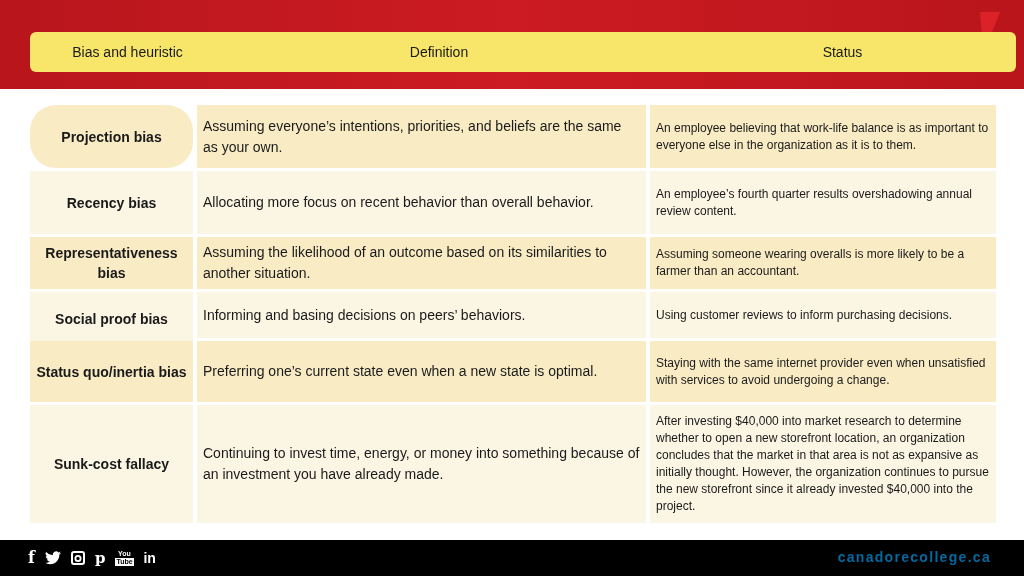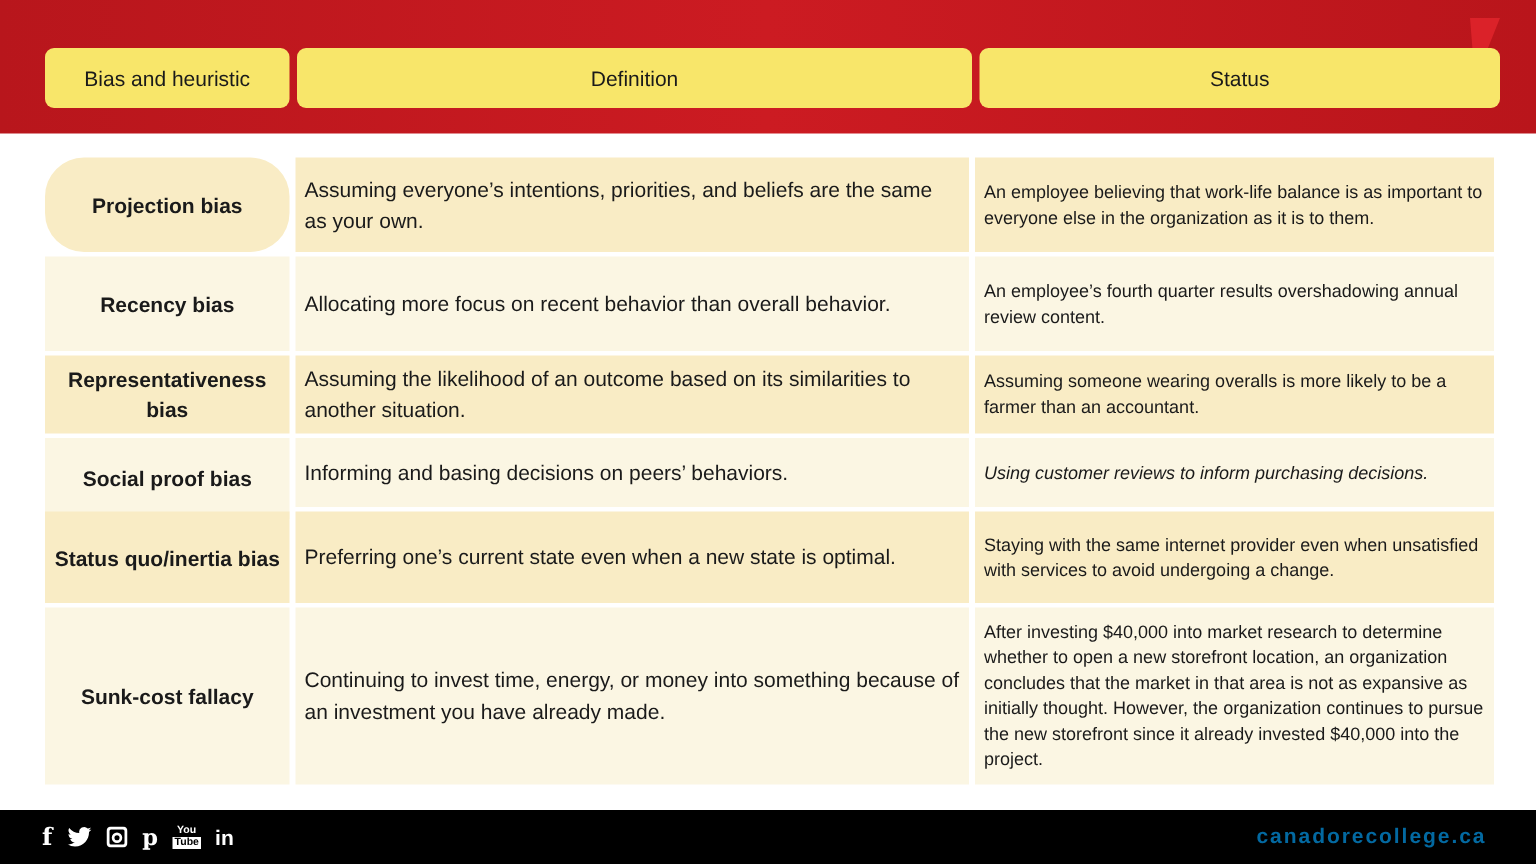--- a/index.html
+++ b/index.html
@@ -1,19 +1,19 @@
 <!DOCTYPE html>
 <html><head>
 <meta charset="utf-8">
 <style>
   html, body { margin:0; padding:0; }
   body { width:1024px; height:576px; position:relative; overflow:hidden; background:#ffffff; font-family:"Liberation Sans", sans-serif; color:#1a1a1a; }
   .header { position:absolute; left:0; top:0; width:1024px; height:89px; background:linear-gradient(90deg,#b8161c 0%,#cc1b22 50%,#b9151b 100%); }
   .logo-mark { position:absolute; right:24px; top:12px; width:28px; height:60px; }
-  .hcell { position:absolute; top:32px; height:40px; background:#f8e66a; border-radius:6px; display:flex; align-items:center; justify-content:center; font-size:14px; color:#1a1a1a; }
+  .hcell { position:absolute; top:32px; height:40px; background:#f8e66a; border-radius:6px; display:flex; align-items:center; justify-content:center; font-size:14px; color:#1a1a1a;padding-left:16px; }
   .table { position:absolute; left:30px; top:105px; width:966px; }
   .row { position:absolute; left:0; display:flex; }
   .cell { position:absolute; top:0; box-sizing:border-box; display:flex; align-items:center; }
   .c1 { left:0; width:163px; justify-content:center; text-align:center; font-weight:bold; font-size:14px; padding:0 6px; line-height:20px; }
   .c2 { left:167px; width:449px; padding:0 6px; font-size:14px; line-height:21px; }
   .c3 { left:620px; width:346px; padding:0 6px; font-size:12px; line-height:17px; }
   .odd .cell { background:#f9ecc5; }
   .even .cell { background:#fbf6e3; }
   .footer { position:absolute; left:0; top:540px; width:1024px; height:36px; background:#000; }
   .social { position:absolute; left:28px; top:8px; display:flex; gap:10px; align-items:center; color:#fff; }
@@ -44,21 +44,21 @@
     <div class="cell c3" style="height:63px;">An employee’s fourth quarter results overshadowing annual review content.</div>
   </div>
   <div class="row odd" style="top:132px;height:52px;">
     <div class="cell c1" style="height:52px;">Representativeness bias</div>
     <div class="cell c2" style="height:52px;">Assuming the likelihood of an outcome based on its similarities to another situation.</div>
     <div class="cell c3" style="height:52px;">Assuming someone wearing overalls is more likely to be a farmer than an accountant.</div>
   </div>
   <div class="row even" style="top:187px;height:46px;">
     <div class="cell c1" style="height:54px;">Social proof bias</div>
     <div class="cell c2" style="height:46px;">Informing and basing decisions on peers’ behaviors.</div>
-    <div class="cell c3" style="height:46px;font-style:italic;">Using customer reviews to inform purchasing decisions.</div>
+    <div class="cell c3" style="height:46px;">Using customer reviews to inform purchasing decisions.</div>
   </div>
   <div class="row odd" style="top:236px;height:61px;">
     <div class="cell c1" style="height:61px;">Status quo/inertia bias</div>
     <div class="cell c2" style="height:61px;">Preferring one’s current state even when a new state is optimal.</div>
     <div class="cell c3" style="height:61px;">Staying with the same internet provider even when unsatisfied with services to avoid undergoing a change.</div>
   </div>
   <div class="row even" style="top:300px;height:118px;">
     <div class="cell c1" style="height:118px;">Sunk-cost fallacy</div>
     <div class="cell c2" style="height:118px;">Continuing to invest time, energy, or money into something because of an investment you have already made.</div>
     <div class="cell c3" style="height:118px;">After investing $40,000 into market research to determine whether to open a new storefront location, an organization concludes that the market in that area is not as expansive as initially thought. However, the organization continues to pursue the new storefront since it already invested $40,000 into the project.</div>

